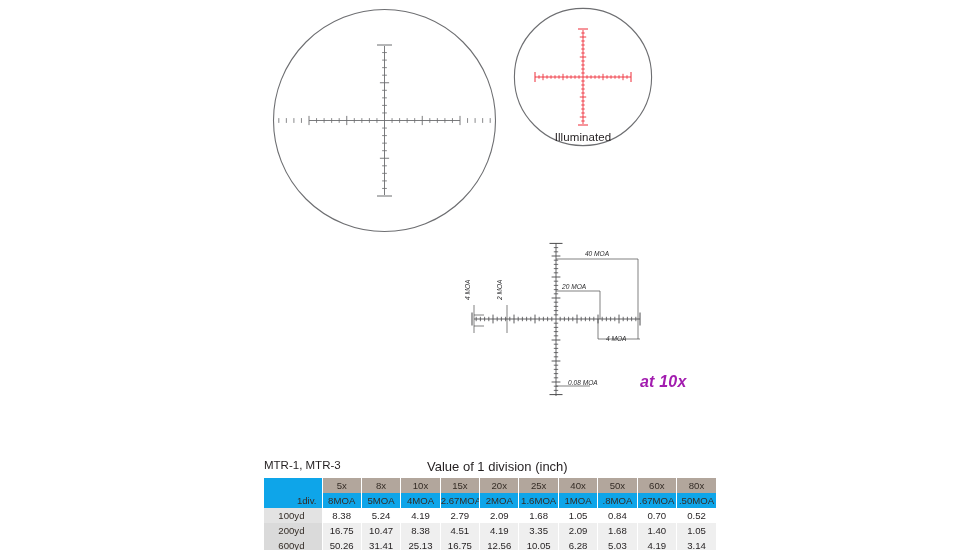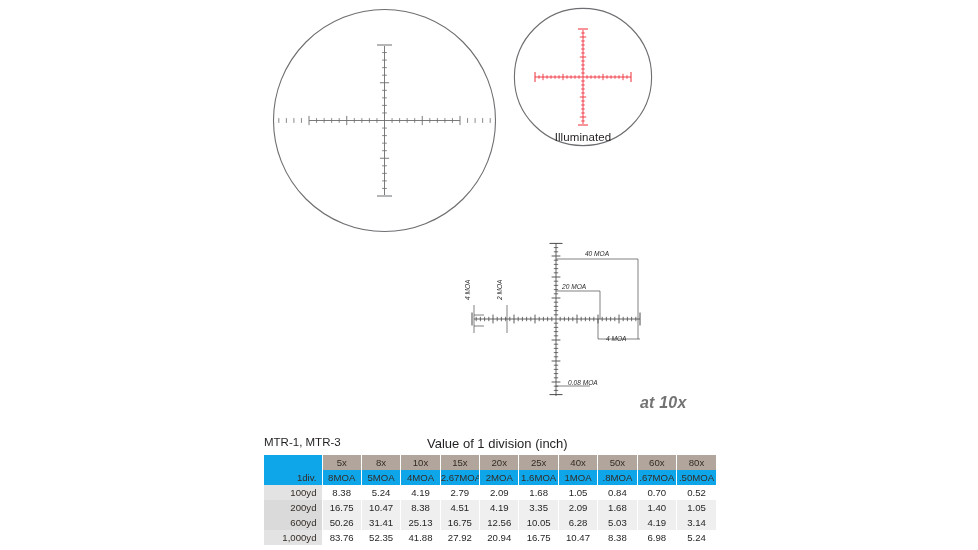--- a/index.html
+++ b/index.html
@@ -18,28 +18,28 @@
   .reticle-main{position:absolute;left:272px;top:8px;width:225px;height:225px;}
   .reticle-ill{position:absolute;left:513px;top:7px;width:140px;height:140px;}
   .ill-label{
     position:absolute;left:513px;top:131px;width:140px;
     text-align:center;font-size:11.5px;color:#231f20;letter-spacing:.1px;
   }
 
   
   .detail-diagram{position:absolute;left:452px;top:238px;width:250px;height:175px;}
   .at10x{
-    position:absolute;left:640px;top:394px;
-    font-style:italic;font-weight:bold;font-size:16px;color:#737373;
+    position:absolute;left:640px;top:373px;
+    font-style:italic;font-weight:bold;font-size:16px;color:#a21caf;
     letter-spacing:.2px;
   }
 
   
   .table-block{position:absolute;left:264px;top:436px;width:452px;}
-  .table-heads{position:relative;height:15px;}
+  .table-heads{position:relative;height:15px;margin-top:23px;}
   .tbl-title{
     position:absolute;left:0;top:0;font-size:11.5px;color:#231f20;
     white-space:nowrap;
   }
   .tbl-subtitle{
     position:absolute;left:163px;top:0;font-size:13px;color:#231f20;
     white-space:nowrap;
   }
   table.spec{
     border-collapse:collapse;width:452px;margin-top:4px;
@@ -49,21 +49,21 @@
     padding:0;height:15px;line-height:15px;text-align:center;
     border-right:1px solid #ffffff;font-weight:normal;
     overflow:hidden;white-space:nowrap;
   }
   table.spec th:last-child,table.spec td:last-child{border-right:none;}
   tr.hdr th{background:#b2a69c;color:#342c26;}
   tr.hdr2 th{background:#0ea5e9;color:#342c26;}
   tr.hdr th.corner,tr.hdr2 th.corner{background:#0ea5e9;color:#342c26;}
   tr.hdr2 th.corner{text-align:right;padding-right:5px;}
   tbody tr td:first-child{
-    background:#dcdcdc;text-align:right;padding-right:5px;color:#342c26;
+    background:#dcdcdc;text-align:right;padding-right:17px;color:#342c26;
   }
   tbody tr.odd td{background:#ffffff;}
   tbody tr.even td{background:#efefef;}
   tbody tr.odd td:first-child{background:#e3e3e3;}
   tbody tr.even td:first-child{background:#dadada;}
   .colw0{width:58px;}
 </style>
 </head>
 <body>
 

